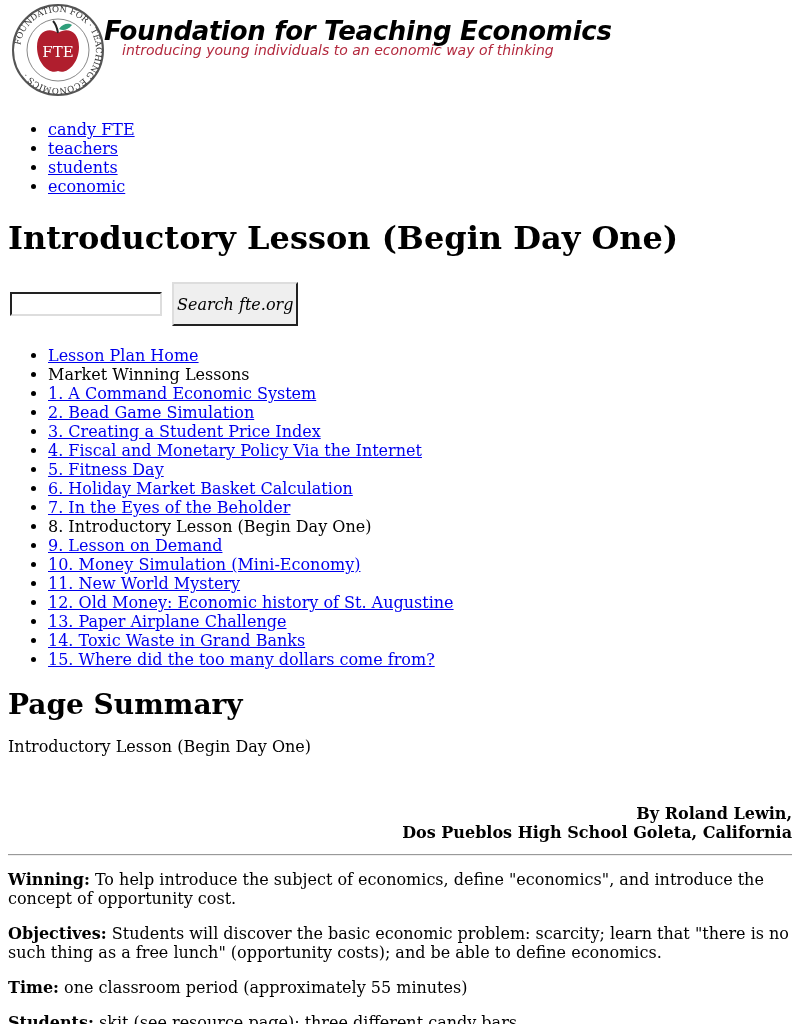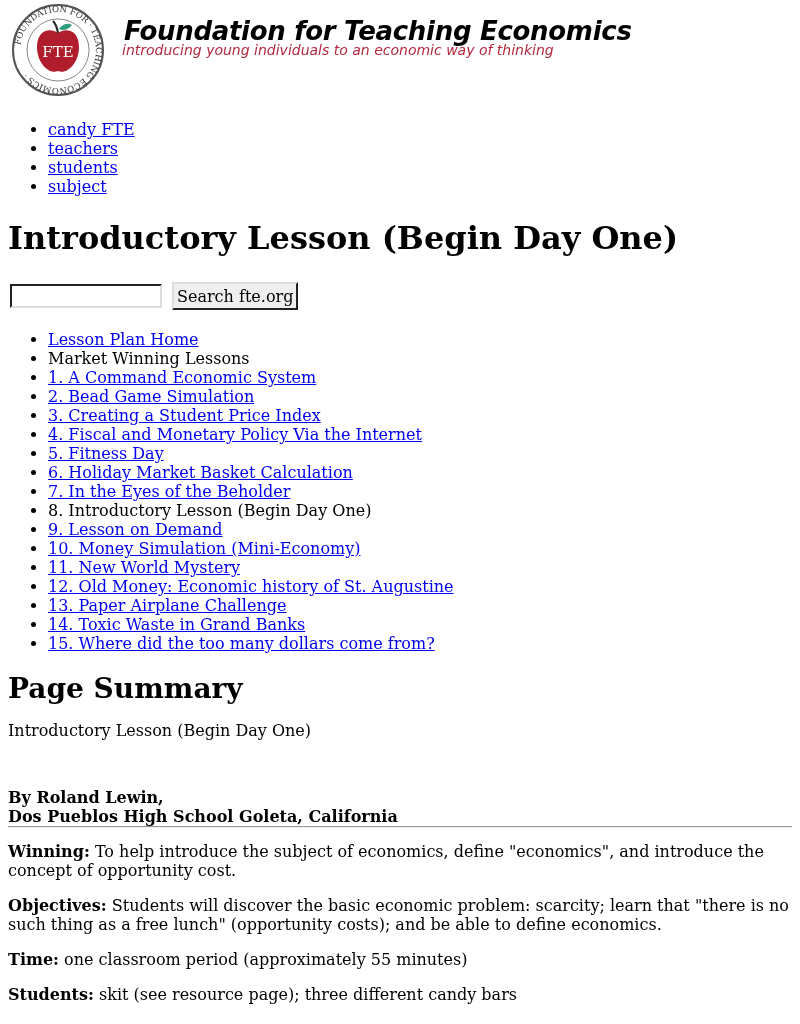--- a/index.html
+++ b/index.html
@@ -7,45 +7,45 @@
     width: 800px; height: 1024px; overflow: hidden;
     font-family: "DejaVu Serif", serif; font-size: 16px; color: #000;
     padding: 0 8px; box-sizing: border-box;
   }
   a { color: #0000ee; text-decoration: underline; }
   .header { position: relative; height: 106px; }
   .logo {
     position: absolute; left: 3px; top: 3px; width: 94px; height: 94px;
   }
   .brand-title {
-    position: absolute; left: 116px; top: 16px;
+    position: absolute; left: 96px; top: 16px;
     font-family: "DejaVu Sans", sans-serif; font-style: italic; font-weight: bold;
     font-size: 26px; letter-spacing: -0.3px; color: #000;
   }
   .brand-tag {
     position: absolute; left: 114px; top: 42px;
     font-family: "DejaVu Sans", sans-serif; font-style: italic;
     font-size: 14px; color: #b3283d;
   }
   ul { margin: 0; padding-left: 40px; line-height: 19px; }
   ul.topnav { margin-top: 14px; }
   h1 { font-size: 32px; font-weight: bold; margin: 22px 0 24px 0; line-height: 40px; }
   .search { display: flex; align-items: center; margin-bottom: 20px; }
   .search input {
     width: 148px; height: 20px; border: 2px inset #ddd; border-top-color: #777; border-left-color: #777;
     padding: 0; margin: 0 10px 0 2px; font-size: 14px; background:#fff;
   }
   .search button {
     font-family: "DejaVu Serif", serif; font-size: 16px; padding: 1px 3px;
-    background: #efefef; border: 2px outset #ddd; border-right-color:#777; border-bottom-color:#777; height: 28px;
+    background: #efefef; border: 2px outset #ddd; border-right-color:#777; border-bottom-color:#777; height: 44px; font-style: italic;
   }
   h2 { font-size: 28px; font-weight: bold; margin: 22px 0 18px 0; line-height: 28px; }
   p { margin: 0; }
   .summary { margin-bottom: 48px; }
-  .byline { text-align: left; font-weight: bold; line-height: 19px; margin-bottom: 0; }
+  .byline { text-align: right; font-weight: bold; line-height: 19px; margin-bottom: 12px; }
   hr { border: none; border-top: 1px solid #999; border-bottom: 1px solid #eee; margin: 0 0 14px 0; }
   .field { line-height: 19px; margin-bottom: 16px; }
 </style>
 </head>
 <body>
 
 <div class="header">
   <a class="logo">
     <svg width="94" height="94" viewBox="0 0 94 94">
       <circle cx="47" cy="47" r="45" fill="#fff" stroke="#555" stroke-width="2"></circle>
@@ -59,21 +59,21 @@
     </svg>
   </a>
   <div class="brand-title">Foundation for Teaching Economics</div>
   <div class="brand-tag">introducing young individuals to an economic way of thinking</div>
 </div>
 
 <ul class="topnav">
   <li><a>candy FTE</a></li>
   <li><a>teachers</a></li>
   <li><a>students</a></li>
-  <li><a>subject</a></li>
+  <li><a>economic</a></li>
 </ul>
 
 <h1>Introductory Lesson (Begin Day One)</h1>
 
 <div class="search">
   <input type="text" value="" style="">
   <button>Search fte.org</button>
 </div>
 
 <ul class="lessons">

